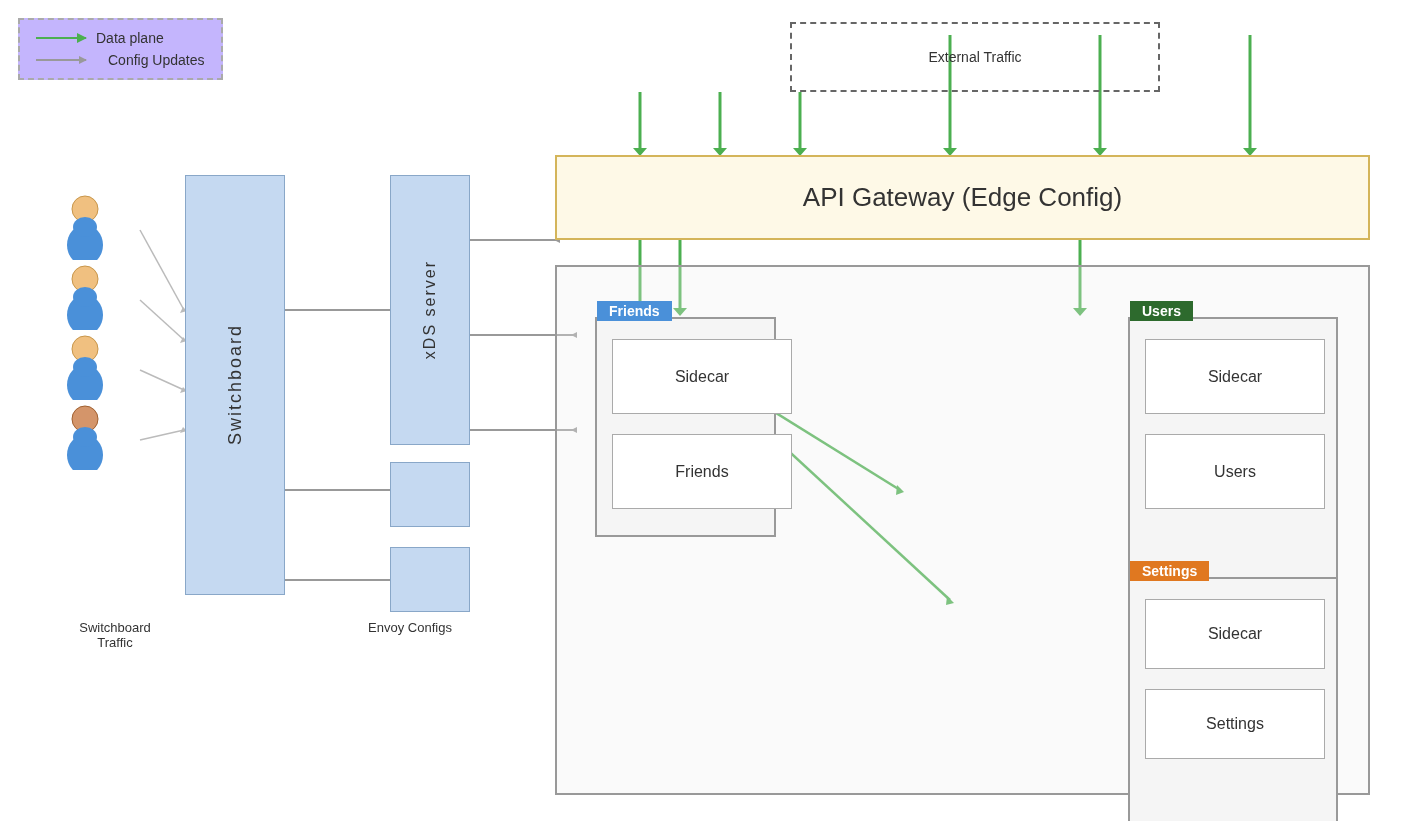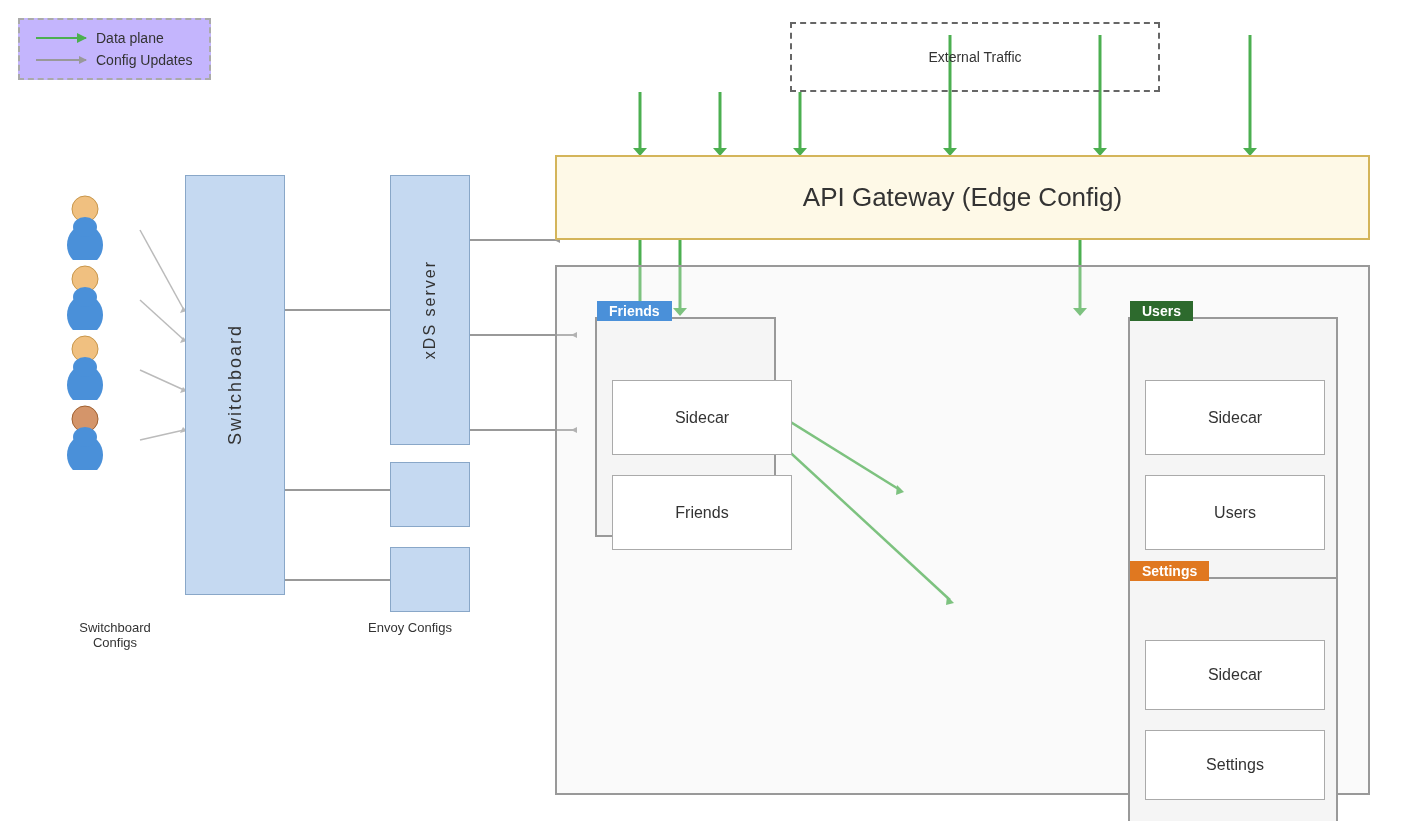--- a/index.html
+++ b/index.html
@@ -26,21 +26,21 @@
       left: 18px;
       border: 2px dashed #aaa;
       padding: 10px 16px;
       background: #c4b5fd;
     }
     .legend-item {
       display: flex;
       align-items: center;
       margin-bottom: 6px;
     }
-    .legend-item:last-child { margin-bottom: 0; }
+    .legend-item:last-child { margin-bottom: 0; gap: 12px; }
     .legend-arrow-green {
       display: inline-block;
       width: 50px;
       height: 0;
       border-top: 2.5px solid #4CAF50;
       position: relative;
       margin-right: 10px;
     }
     .legend-arrow-green::after {
       content: '';
@@ -186,21 +186,20 @@
       color: #fff;
       font-weight: bold;
     }
     .service-inner-box {
       position: absolute;
       border: 1px solid #aaa;
       background: #fff;
       display: flex;
       align-items: center;
       justify-content: center;
-      margin-top: 41px;
     }
     .service-inner-label {
       font-size: 16px;
       color: #333;
     }
 
     
     .bottom-label {
       position: absolute;
       font-size: 13px;
@@ -350,21 +349,21 @@
     <span class="switchboard-label">Switchboard</span>
   </div>
 
   <div class="xds-box">
     <span class="xds-label">xDS server</span>
   </div>
 
   <div class="envoy-small-box" style="top: 462px; left: 390px;"></div>
   <div class="envoy-small-box" style="top: 547px; left: 390px;"></div>
 
-  <div class="bottom-label" style="left: 60px; top: 620px; width: 110px;">Switchboard Configs</div>
+  <div class="bottom-label" style="left: 60px; top: 620px; width: 110px;">Switchboard Traffic</div>
   <div class="bottom-label" style="left: 355px; top: 620px; width: 110px;">Envoy Configs</div>
 
   <div class="service-mesh-box">
 
     <div class="service-outer" style="top: 50px; left: 38px; width: 181px; height: 220px; text-align: center;">
 
       <div class="service-label-tab" style="background: #4a90d9; left: 0;">
         <span>Friends</span>
       </div>
 

